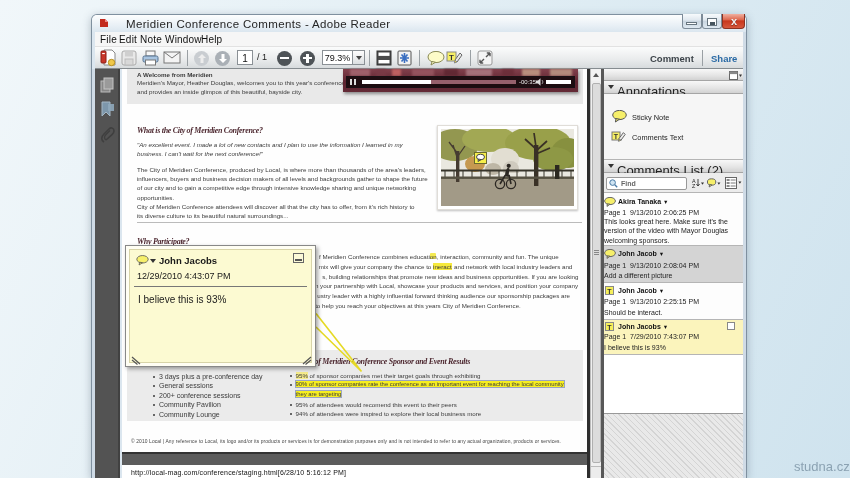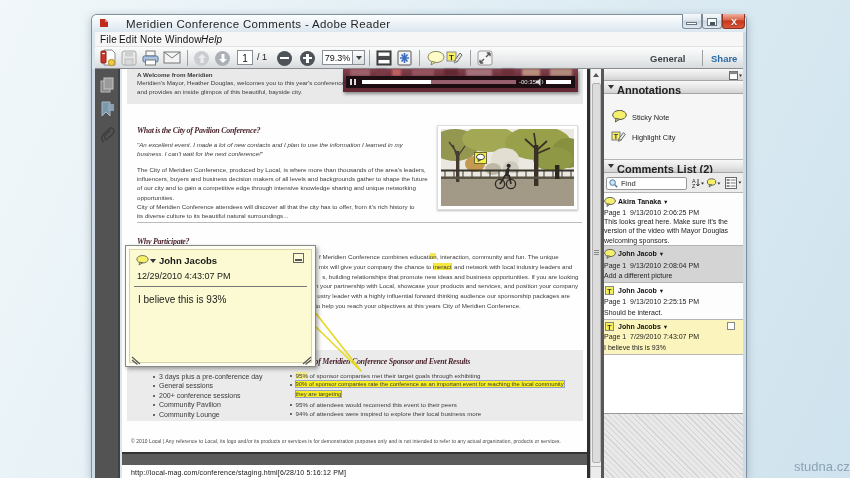--- a/index.html
+++ b/index.html
@@ -99,21 +99,21 @@
 #notename { left:159px; top:255px; font-size:9.5px; font-weight:bold; color:#1a1a1a; }
 #notedate { left:137px; top:270.5px; font-size:9px; color:#1a1a1a; }
 #notesep { left:134px; top:286px; width:173px; height:1px; background:#777; }
 #notebody { left:138px; top:294px; font-size:10px; color:#1a1a1a; }
 #notemin { left:293px; top:253px; width:11px; height:10px; border:1px solid #666; background:#fbf9d8; }
 #noteminb { left:295px; top:259px; width:7px; height:2px; background:#555; }
 
 
 .pbar { left:604px; width:139px; background:linear-gradient(#f8f8f8,#e4e4e4 60%,#d2d2d2);
   border-bottom:1px solid #a5a5a5; }
-.ptitle { font-size:11px; font-weight:bold; color:#222; }
+.ptitle { font-size:13px; font-weight:normal; color:#222; }
 .ptri { width:0; height:0; border-left:3.5px solid transparent; border-right:3.5px solid transparent;
   border-top:4.5px solid #333; }
 .ctext { font-size:7px; color:#222; white-space:nowrap; }
 .cname { font-size:7px; font-weight:bold; color:#111; white-space:nowrap; }
 .crow { left:604px; width:139px; border-bottom:1px solid #b5b5b5; }
 #hatch { left:604px; top:413px; width:139px; height:65px;
   background:repeating-linear-gradient(45deg,#e9e9e9 0 3px,#d4d4d4 3px 4px);
   border-top:1px solid #999; }
 .bullet { position:absolute; width:2px; height:2px; border-radius:50%; background:#3a3a3a; }
 </style>
@@ -135,21 +135,21 @@
   <div class="abs minbar"></div>
   <div class="abs maxbox"></div>
   <div class="abs maxin"></div>
   <div class="abs" id="closex">x</div>
 
   <div class="abs" id="menubar"></div>
   <div class="abs menuitem" style="left:100px;">File</div>
   <div class="abs menuitem" style="left:119px;">Edit</div>
   <div class="abs menuitem" style="left:140px;">Note</div>
   <div class="abs menuitem" style="left:165px;">Window</div>
-  <div class="abs menuitem" style="left:201px;font-style:italic;">Help</div>
+  <div class="abs menuitem" style="left:201px;">Help</div>
 
   <div class="abs" id="toolbar"></div>
   <svg class="abs" style="left:100px;top:49px;" width="16" height="18" viewBox="0 0 16 18">
     <path d="M4 1 h8 l3 3 v12 h-11 z" fill="#fff" stroke="#888"></path>
     <rect x="1" y="2" width="5" height="12" rx="1" fill="#c8372a" stroke="#8d2018"></rect>
     <rect x="2.2" y="4" width="2.6" height="1.1" fill="#fff"></rect>
     <circle cx="11.5" cy="13.5" r="3.2" fill="#f0c84a" stroke="#b89020"></circle>
   </svg>
   <svg class="abs" style="left:121px;top:50px;" width="16" height="16" viewBox="0 0 16 16">
     <rect x="1" y="1" width="14" height="14" rx="2" fill="#e8e8e8" stroke="#aaa"></rect>
@@ -203,21 +203,21 @@
     <rect x="1" y="2" width="9" height="9" fill="#f6ef66" stroke="#888"></rect>
     <text x="3" y="9.5" font-size="8" font-weight="bold" fill="#333" font-family="Liberation Sans">T</text>
     <path d="M9 10 L14 3 L16 5 L11 12 Z" fill="#e8e8e8" stroke="#666"></path>
     <path d="M9 10 L11 12 L8.4 13 Z" fill="#f0e030" stroke="#888"></path>
   </svg>
   <div class="abs tsep" style="left:470px;"></div>
   <svg class="abs" style="left:477px;top:50px;" width="16" height="16" viewBox="0 0 16 16">
     <rect x="1" y="1" width="14" height="14" rx="2" fill="#f4f4f4" stroke="#999"></rect>
     <path d="M3 13 L7 9 M3 13 h3.2 M3 13 v-3.2 M13 3 L9 7 M13 3 h-3.2 M13 3 v3.2" stroke="#555" stroke-width="1.4"></path>
   </svg>
-  <div class="abs" id="commenttx">General</div>
+  <div class="abs" id="commenttx">Comment</div>
   <div class="abs" id="cssep"></div>
   <div class="abs" id="sharetx">Share</div>
 
   <div class="abs" id="docarea"></div>
   <div class="abs" id="docpage"></div>
   <div class="abs" id="navstrip"></div>
   <svg class="abs" style="left:100px;top:77px;" width="15" height="16" viewBox="0 0 15 16">
     <rect x="1" y="4" width="9" height="11" fill="#878787" stroke="#bbb"></rect>
     <rect x="4" y="1" width="9" height="11" fill="#9a9a9a" stroke="#c5c5c5"></rect>
   </svg>
@@ -248,21 +248,21 @@
   <div class="abs" id="vpause"></div>
   <div class="abs" id="vprog1"></div>
   <div class="abs" id="vprog2"></div>
   <div class="abs" id="vtime">-00:35</div>
   <svg class="abs" style="left:536px;top:78px;" width="9" height="8" viewBox="0 0 9 8">
     <path d="M0 2.5 h2 l2.5 -2.3 v7.6 l-2.5 -2.3 h-2 z" fill="#ddd"></path>
     <path d="M6 2 q2 2 0 4" stroke="#bbb" fill="none" stroke-width="0.8"></path>
   </svg>
   <div class="abs" id="vvolbar"></div>
 
-  <div class="abs heading" style="left:137px;top:125.5px;">What is the City of Pavilion Conference?</div>
+  <div class="abs heading" style="left:137px;top:125.5px;">What is the City of Meridien Conference?</div>
   <div class="abs doctx" style="left:137px;top:140.5px;font-style:italic;">"An excellent event. I made a lot of new contacts and I plan to use the information I learned in my</div>
   <div class="abs doctx" style="left:137px;top:150px;font-style:italic;">business. I can't wait for the next conference!"</div>
 
   <div class="abs doctx" style="left:137px;top:166px;">The City of Meridien Conference, produced by Local, is where more than thousands of the area's leaders,</div>
   <div class="abs doctx" style="left:137px;top:175.2px;">influencers, buyers and business decision makers of all levels and backgrounds gather to shape the future</div>
   <div class="abs doctx" style="left:137px;top:184.4px;">of our city and to gain a competitive edge through intensive knowledge sharing and unique networking</div>
   <div class="abs doctx" style="left:137px;top:193.6px;">opportunities.</div>
   <div class="abs doctx" style="left:137px;top:203px;">City of Meridien Conference attendees will discover all that the city has to offer, from it's rich history to</div>
   <div class="abs doctx" style="left:137px;top:212.2px;">its diverse culture to its beautiful natural surroundings...</div>
 
@@ -391,21 +391,21 @@
     <ellipse cx="7.5" cy="5" rx="6.8" ry="4.6" fill="#f6ef6a" stroke="#555"></ellipse>
     <path d="M4 8.6 L3.4 12 L7.6 9.2 Z" fill="#f6ef6a" stroke="#555"></path>
   </svg>
   <div class="abs ctext" style="left:632px;top:113px;font-size:7.4px;">Sticky Note</div>
   <svg class="abs" style="left:611px;top:130px;" width="15" height="14" viewBox="0 0 15 14">
     <rect x="1" y="2" width="8" height="8" fill="#f6ef66" stroke="#777"></rect>
     <text x="2.8" y="8.6" font-size="7" font-weight="bold" fill="#333" font-family="Liberation Sans">T</text>
     <path d="M8 8.6 L12.4 2.6 L14.2 4.4 L9.8 10.4 Z" fill="#eee" stroke="#666"></path>
     <path d="M8 8.6 L9.8 10.4 L7.4 11.3 Z" fill="#f0e030" stroke="#777"></path>
   </svg>
-  <div class="abs ctext" style="left:632px;top:133px;font-size:7.4px;">Highlight City</div>
+  <div class="abs ctext" style="left:632px;top:133px;font-size:7.4px;">Comments Text</div>
   <div class="abs pbar" style="top:160px;height:13px;"></div>
   <div class="abs ptri" style="left:608px;top:164px;"></div>
   <div class="abs ptitle" style="left:617px;top:163px;">Comments List (2)</div>
   <div class="abs" style="left:604px;top:173px;width:139px;height:20px;background:#ececec;border-bottom:1px solid #b5b5b5;"></div>
   <div class="abs" style="left:606px;top:177px;width:81px;height:13px;background:#fff;border:1px solid #999;border-radius:2px;"></div>
   <svg class="abs" style="left:609px;top:179px;" width="9" height="9" viewBox="0 0 9 9">
     <circle cx="3.6" cy="3.6" r="2.8" fill="#cfe4f2" stroke="#4a7ba6"></circle>
     <path d="M5.8 5.8 L8.2 8.2" stroke="#4a7ba6" stroke-width="1.4"></path>
   </svg>
   <div class="abs" style="left:621px;top:180px;font-size:7px;font-weight:bold;color:#666;">Find</div>

